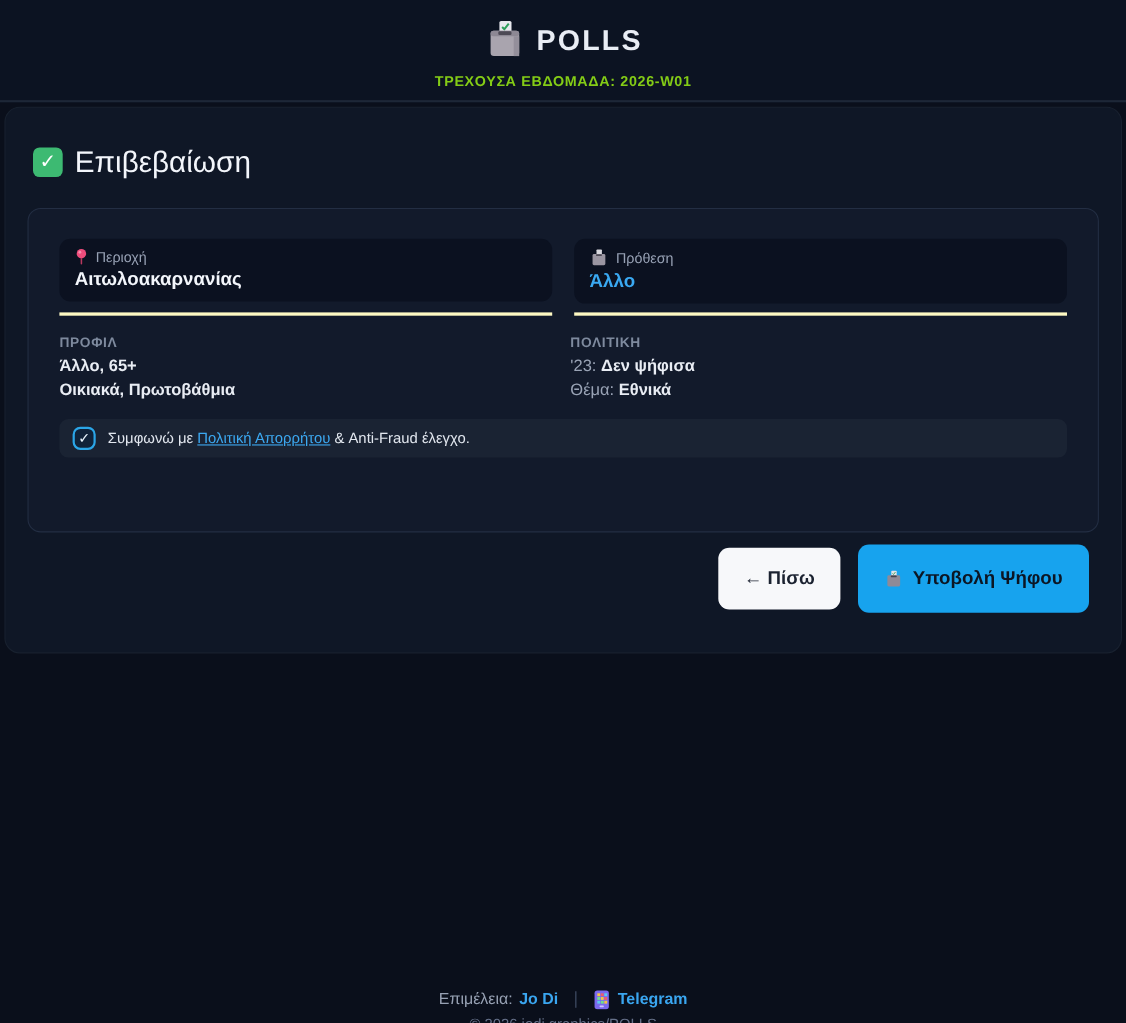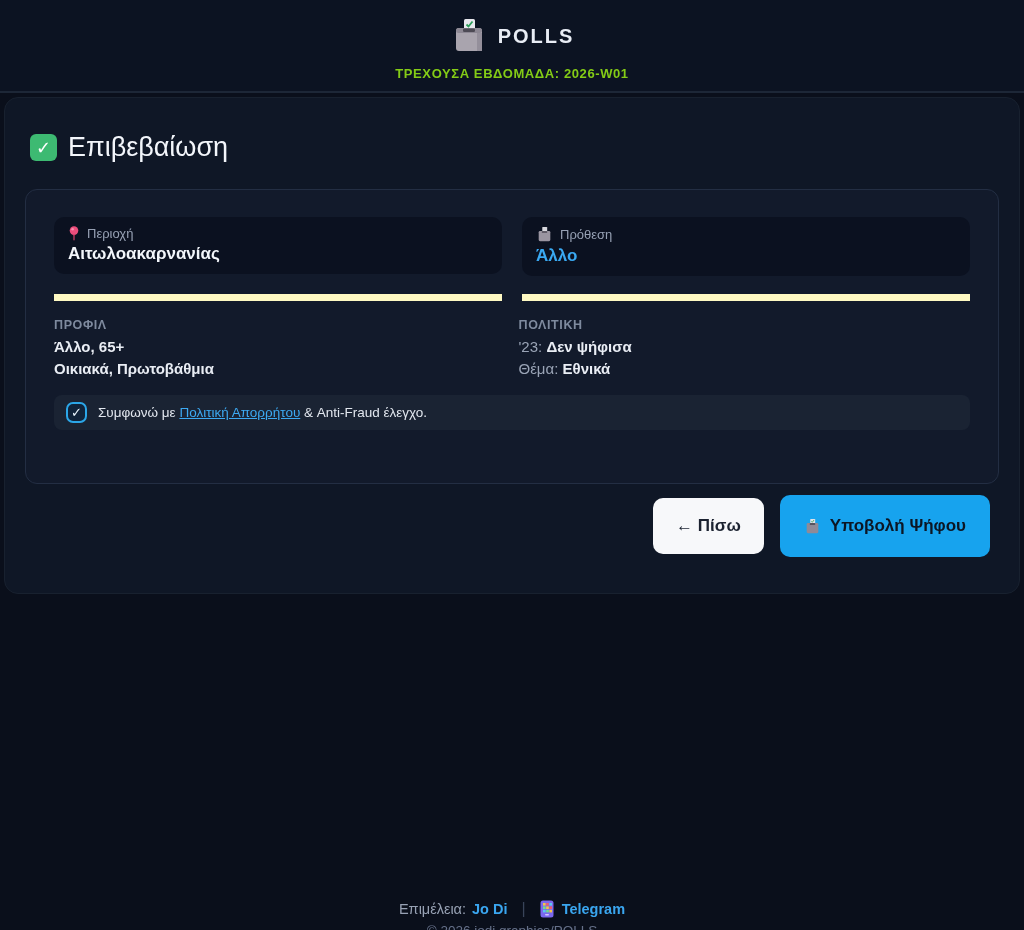--- a/index.html
+++ b/index.html
@@ -16,21 +16,21 @@
     background:#0c1322;
     padding-top:12px;
     border-bottom:2px solid #1d2737;
   }
   .logo-row {
     display:flex; align-items:center; justify-content:center; gap:10px;
     height:48px;
   }
   .logo-icon { width:38px; height:38px; display:block; }
   .logo-title {
-    font-size:20px; font-weight:bold; letter-spacing:2px; color:#e9edf5;
+    font-size:26px; font-weight:bold; letter-spacing:2px; color:#e9edf5;
   }
   .week-strip {
     text-align:center;
     font-size:13px; font-weight:bold; letter-spacing:0.6px;
     color:#84cc16;
     padding:6px 0 10px;
   }
 
   
   .panel {
@@ -60,21 +60,21 @@
     margin-top:26px;
     height:295px;
     background:#121a2b;
     border:1px solid #232e43;
     border-radius:12px;
     padding:27px 28px 0;
   }
   .fields-grid {
     display:grid; grid-template-columns:1fr 1fr; column-gap:20px;
   }
-  .field-wrap { border-bottom:7px solid #fef9c3; padding-bottom:18px; }
+  .field-wrap { border-bottom:3px solid #fef9c3; padding-bottom:8px; }
   .field-box {
     background:#0b1120;
     border-radius:10px;
     padding:9px 14px 10px;
   }
   .field-label {
     display:flex; align-items:center; gap:7px;
     font-size:13px; color:#97a1b4;
   }
   .field-value { margin-top:3px; font-size:17px; font-weight:bold; color:#f3f6fb; }

